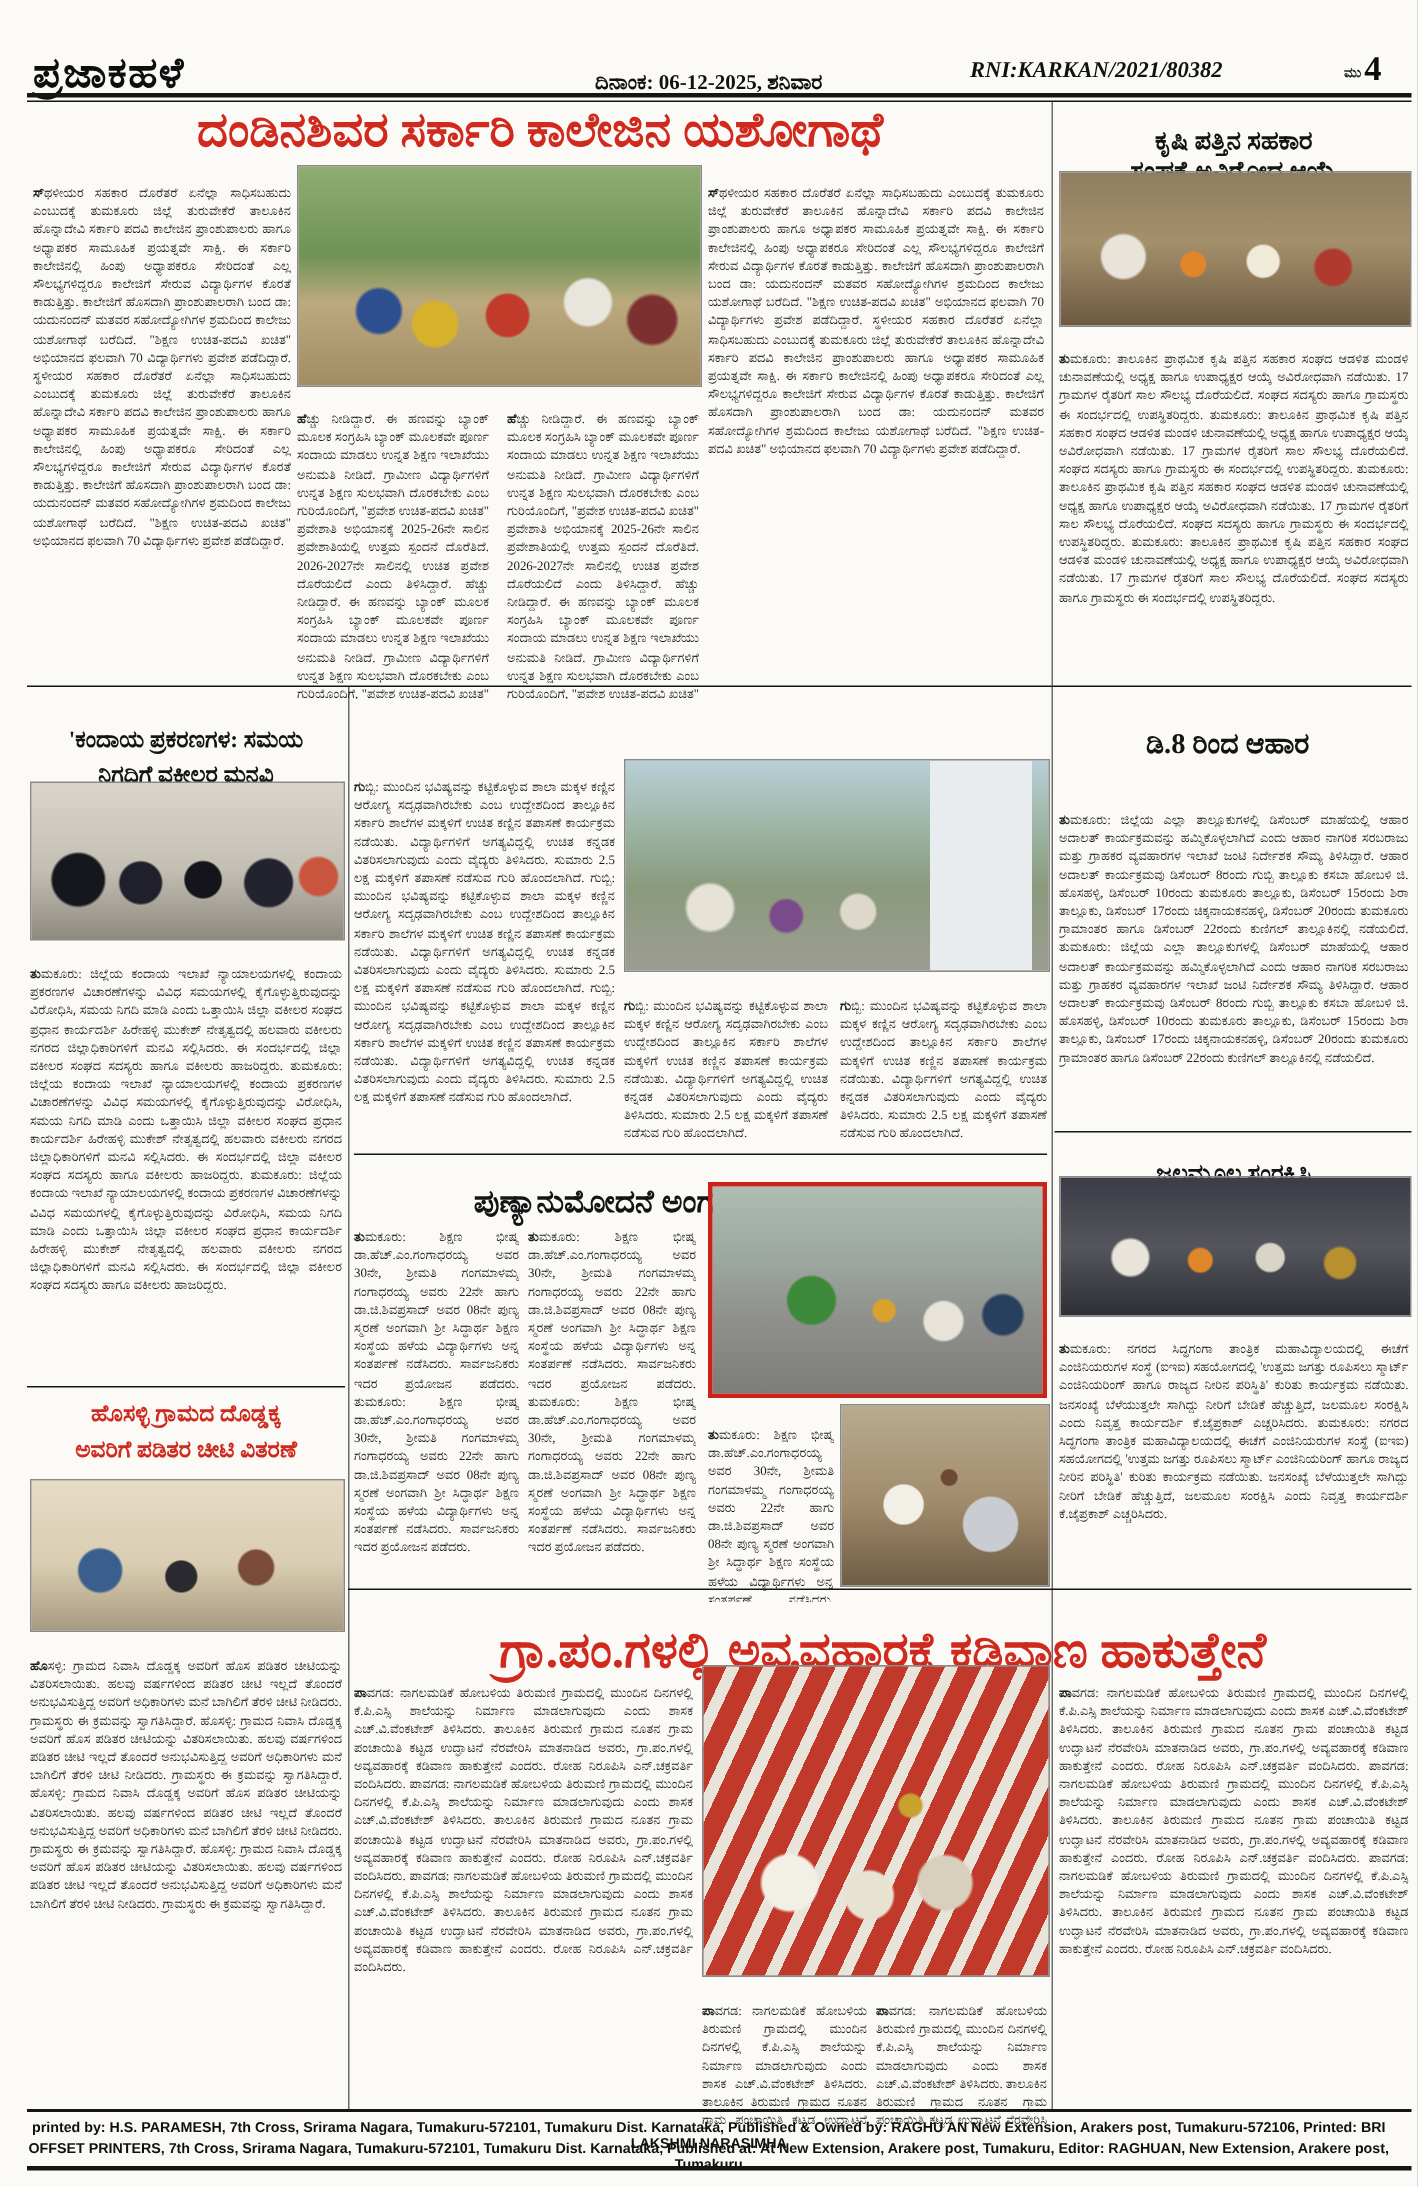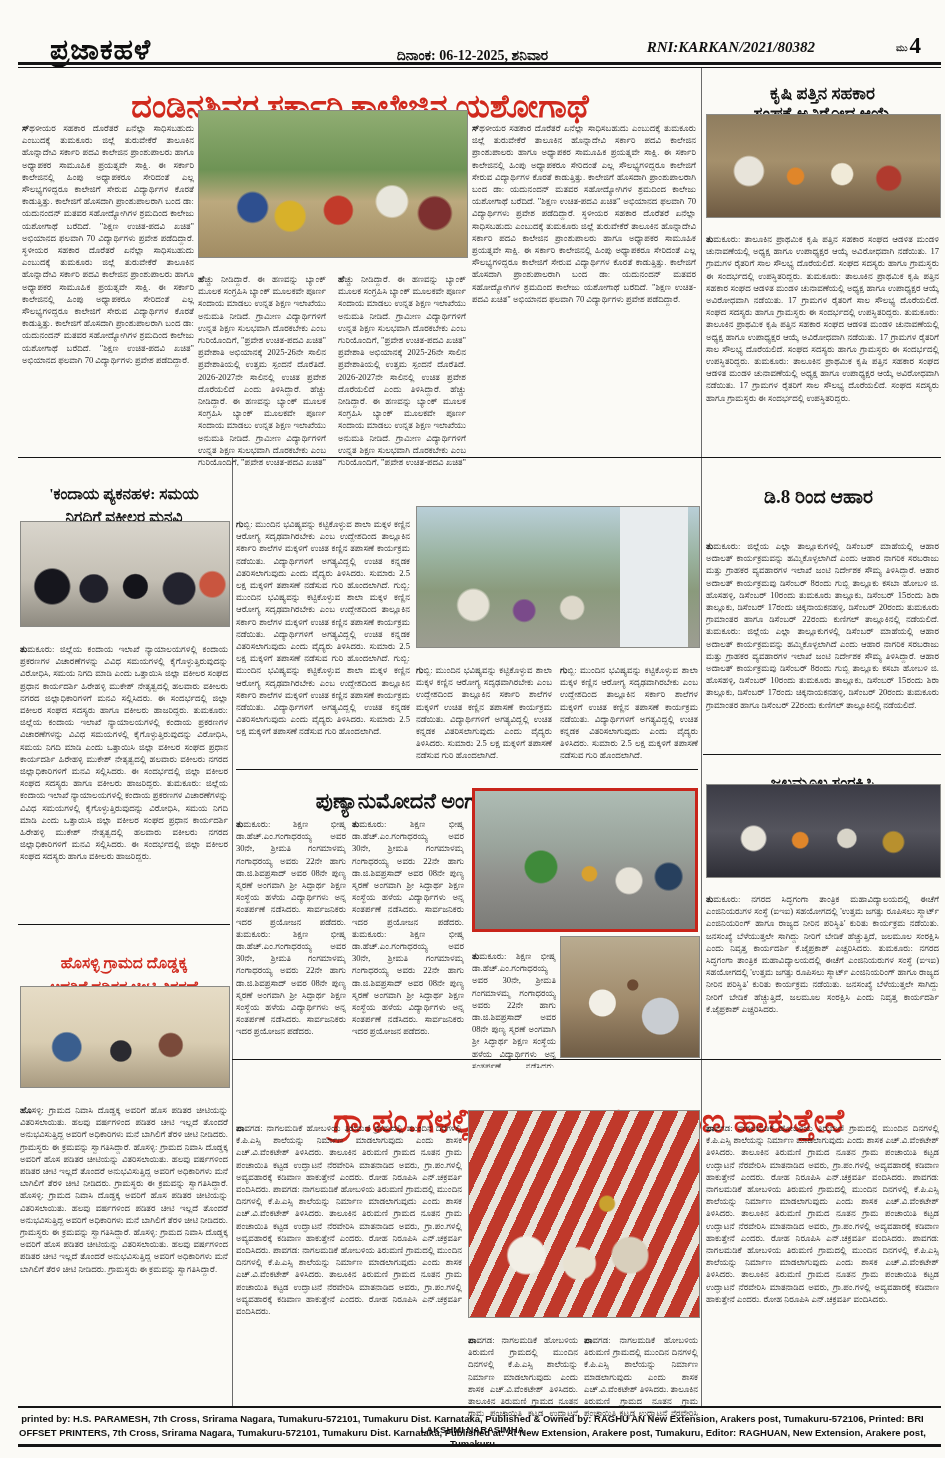--- a/index.html
+++ b/index.html
@@ -3,29 +3,29 @@
 <meta charset="utf-8">
 <style>
   html,body{margin:0;padding:0;background:#d9d9d6;}
   .page{position:relative;width:945px;height:1458px;background:#fbfaf6;margin:0 auto;
         font-family:"Liberation Serif","DejaVu Sans",serif;overflow:hidden;
         border-right:3px solid #9a9a96;}
   .abs{position:absolute;}
   .rule{position:absolute;background:#151515;}
   .vrule{position:absolute;background:#6b6b6b;width:1px;}
   
-  .mast-title{font-size:28px;font-weight:bold;color:#0e0e0e;letter-spacing:1px;margin-left:28px;}
+  .mast-title{font-size:28px;font-weight:bold;color:#0e0e0e;letter-spacing:1px;}
   .mast-date{font-size:14px;font-weight:bold;color:#111;text-align:center;}
   .mast-rni{font-size:15px;font-weight:bold;color:#111;font-style:italic;}
   .pageno{display:flex;align-items:flex-end;gap:2px;}
   .pageno .lbl{font-size:9px;font-weight:bold;color:#222;padding-bottom:3px;}
   .pageno .num{font-size:23px;font-weight:bold;color:#0c0c0c;line-height:1;}
   
   .hl{font-weight:bold;text-align:center;line-height:1.15;}
-  .hl-red{color:#d02a1e;margin-top:20px;}
+  .hl-red{color:#d02a1e;}
   .hl-black{color:#141414;margin-top:16px;}
   
   .bt{font-size:8.6px;line-height:1.42;text-align:justify;color:#1c1c1c;overflow:hidden;
       word-break:break-word;margin-top:12px;}
   .bt::first-letter{font-weight:bold;}
   
   .photo{position:absolute;overflow:hidden;border:1px solid #8a8a86;}
   .ph-main{background:
      radial-gradient(circle at 20% 66%, #2e4f8f 0 6%, rgba(0,0,0,0) 7%),
      radial-gradient(circle at 34% 72%, #d8b12a 0 7%, rgba(0,0,0,0) 8%),
@@ -114,21 +114,21 @@
   <div class="abs hl hl-black" style="left:706px;top:68px;width:233px;font-size:17px;">
     <div>ಕೃಷಿ ಪತ್ತಿನ ಸಹಕಾರ</div>
     <div>ಸಂಘಕ್ಕೆ ಅವಿರೋಧ ಆಯ್ಕೆ</div>
   </div>
   <div class="photo ph-coop" style="left:706px;top:114px;width:233px;height:102px;"></div>
   <div class="abs bt" style="left:706px;top:221px;width:233px;height:231px;">ತುಮಕೂರು: ತಾಲೂಕಿನ ಪ್ರಾಥಮಿಕ ಕೃಷಿ ಪತ್ತಿನ ಸಹಕಾರ ಸಂಘದ ಆಡಳಿತ ಮಂಡಳಿ ಚುನಾವಣೆಯಲ್ಲಿ ಅಧ್ಯಕ್ಷ ಹಾಗೂ ಉಪಾಧ್ಯಕ್ಷರ ಆಯ್ಕೆ ಅವಿರೋಧವಾಗಿ ನಡೆಯಿತು. 17 ಗ್ರಾಮಗಳ ರೈತರಿಗೆ ಸಾಲ ಸೌಲಭ್ಯ ದೊರೆಯಲಿದೆ. ಸಂಘದ ಸದಸ್ಯರು ಹಾಗೂ ಗ್ರಾಮಸ್ಥರು ಈ ಸಂದರ್ಭದಲ್ಲಿ ಉಪಸ್ಥಿತರಿದ್ದರು. ತುಮಕೂರು: ತಾಲೂಕಿನ ಪ್ರಾಥಮಿಕ ಕೃಷಿ ಪತ್ತಿನ ಸಹಕಾರ ಸಂಘದ ಆಡಳಿತ ಮಂಡಳಿ ಚುನಾವಣೆಯಲ್ಲಿ ಅಧ್ಯಕ್ಷ ಹಾಗೂ ಉಪಾಧ್ಯಕ್ಷರ ಆಯ್ಕೆ ಅವಿರೋಧವಾಗಿ ನಡೆಯಿತು. 17 ಗ್ರಾಮಗಳ ರೈತರಿಗೆ ಸಾಲ ಸೌಲಭ್ಯ ದೊರೆಯಲಿದೆ. ಸಂಘದ ಸದಸ್ಯರು ಹಾಗೂ ಗ್ರಾಮಸ್ಥರು ಈ ಸಂದರ್ಭದಲ್ಲಿ ಉಪಸ್ಥಿತರಿದ್ದರು. ತುಮಕೂರು: ತಾಲೂಕಿನ ಪ್ರಾಥಮಿಕ ಕೃಷಿ ಪತ್ತಿನ ಸಹಕಾರ ಸಂಘದ ಆಡಳಿತ ಮಂಡಳಿ ಚುನಾವಣೆಯಲ್ಲಿ ಅಧ್ಯಕ್ಷ ಹಾಗೂ ಉಪಾಧ್ಯಕ್ಷರ ಆಯ್ಕೆ ಅವಿರೋಧವಾಗಿ ನಡೆಯಿತು. 17 ಗ್ರಾಮಗಳ ರೈತರಿಗೆ ಸಾಲ ಸೌಲಭ್ಯ ದೊರೆಯಲಿದೆ. ಸಂಘದ ಸದಸ್ಯರು ಹಾಗೂ ಗ್ರಾಮಸ್ಥರು ಈ ಸಂದರ್ಭದಲ್ಲಿ ಉಪಸ್ಥಿತರಿದ್ದರು. ತುಮಕೂರು: ತಾಲೂಕಿನ ಪ್ರಾಥಮಿಕ ಕೃಷಿ ಪತ್ತಿನ ಸಹಕಾರ ಸಂಘದ ಆಡಳಿತ ಮಂಡಳಿ ಚುನಾವಣೆಯಲ್ಲಿ ಅಧ್ಯಕ್ಷ ಹಾಗೂ ಉಪಾಧ್ಯಕ್ಷರ ಆಯ್ಕೆ ಅವಿರೋಧವಾಗಿ ನಡೆಯಿತು. 17 ಗ್ರಾಮಗಳ ರೈತರಿಗೆ ಸಾಲ ಸೌಲಭ್ಯ ದೊರೆಯಲಿದೆ. ಸಂಘದ ಸದಸ್ಯರು ಹಾಗೂ ಗ್ರಾಮಸ್ಥರು ಈ ಸಂದರ್ಭದಲ್ಲಿ ಉಪಸ್ಥಿತರಿದ್ದರು.</div>
 
   <div class="rule" style="left:18px;top:457px;width:923px;height:1px;"></div>
 
   <div class="abs hl hl-black" style="left:20px;top:466px;width:208px;font-size:15.5px;line-height:1.5;">
-    <div>'ಕಂದಾಯ ಪ್ಯಕನಹಳ: ಸಮಯ</div>
+    <div>'ಕಂದಾಯ ಪ್ರಕರಣಗಳ: ಸಮಯ</div>
     <div>ನಿಗದಿಗೆ ವಕೀಲರ ಮನವಿ</div>
   </div>
   <div class="photo ph-lawyers" style="left:20px;top:521px;width:208px;height:104px;"></div>
   <div class="abs bt" style="left:20px;top:631px;width:208px;height:289px;">ತುಮಕೂರು: ಜಿಲ್ಲೆಯ ಕಂದಾಯ ಇಲಾಖೆ ನ್ಯಾಯಾಲಯಗಳಲ್ಲಿ ಕಂದಾಯ ಪ್ರಕರಣಗಳ ವಿಚಾರಣೆಗಳನ್ನು ವಿವಿಧ ಸಮಯಗಳಲ್ಲಿ ಕೈಗೊಳ್ಳುತ್ತಿರುವುದನ್ನು ವಿರೋಧಿಸಿ, ಸಮಯ ನಿಗದಿ ಮಾಡಿ ಎಂದು ಒತ್ತಾಯಿಸಿ ಜಿಲ್ಲಾ ವಕೀಲರ ಸಂಘದ ಪ್ರಧಾನ ಕಾರ್ಯದರ್ಶಿ ಹಿರೇಹಳ್ಳಿ ಮುಕೇಶ್ ನೇತೃತ್ವದಲ್ಲಿ ಹಲವಾರು ವಕೀಲರು ನಗರದ ಜಿಲ್ಲಾಧಿಕಾರಿಗಳಿಗೆ ಮನವಿ ಸಲ್ಲಿಸಿದರು. ಈ ಸಂದರ್ಭದಲ್ಲಿ ಜಿಲ್ಲಾ ವಕೀಲರ ಸಂಘದ ಸದಸ್ಯರು ಹಾಗೂ ವಕೀಲರು ಹಾಜರಿದ್ದರು. ತುಮಕೂರು: ಜಿಲ್ಲೆಯ ಕಂದಾಯ ಇಲಾಖೆ ನ್ಯಾಯಾಲಯಗಳಲ್ಲಿ ಕಂದಾಯ ಪ್ರಕರಣಗಳ ವಿಚಾರಣೆಗಳನ್ನು ವಿವಿಧ ಸಮಯಗಳಲ್ಲಿ ಕೈಗೊಳ್ಳುತ್ತಿರುವುದನ್ನು ವಿರೋಧಿಸಿ, ಸಮಯ ನಿಗದಿ ಮಾಡಿ ಎಂದು ಒತ್ತಾಯಿಸಿ ಜಿಲ್ಲಾ ವಕೀಲರ ಸಂಘದ ಪ್ರಧಾನ ಕಾರ್ಯದರ್ಶಿ ಹಿರೇಹಳ್ಳಿ ಮುಕೇಶ್ ನೇತೃತ್ವದಲ್ಲಿ ಹಲವಾರು ವಕೀಲರು ನಗರದ ಜಿಲ್ಲಾಧಿಕಾರಿಗಳಿಗೆ ಮನವಿ ಸಲ್ಲಿಸಿದರು. ಈ ಸಂದರ್ಭದಲ್ಲಿ ಜಿಲ್ಲಾ ವಕೀಲರ ಸಂಘದ ಸದಸ್ಯರು ಹಾಗೂ ವಕೀಲರು ಹಾಜರಿದ್ದರು. ತುಮಕೂರು: ಜಿಲ್ಲೆಯ ಕಂದಾಯ ಇಲಾಖೆ ನ್ಯಾಯಾಲಯಗಳಲ್ಲಿ ಕಂದಾಯ ಪ್ರಕರಣಗಳ ವಿಚಾರಣೆಗಳನ್ನು ವಿವಿಧ ಸಮಯಗಳಲ್ಲಿ ಕೈಗೊಳ್ಳುತ್ತಿರುವುದನ್ನು ವಿರೋಧಿಸಿ, ಸಮಯ ನಿಗದಿ ಮಾಡಿ ಎಂದು ಒತ್ತಾಯಿಸಿ ಜಿಲ್ಲಾ ವಕೀಲರ ಸಂಘದ ಪ್ರಧಾನ ಕಾರ್ಯದರ್ಶಿ ಹಿರೇಹಳ್ಳಿ ಮುಕೇಶ್ ನೇತೃತ್ವದಲ್ಲಿ ಹಲವಾರು ವಕೀಲರು ನಗರದ ಜಿಲ್ಲಾಧಿಕಾರಿಗಳಿಗೆ ಮನವಿ ಸಲ್ಲಿಸಿದರು. ಈ ಸಂದರ್ಭದಲ್ಲಿ ಜಿಲ್ಲಾ ವಕೀಲರ ಸಂಘದ ಸದಸ್ಯರು ಹಾಗೂ ವಕೀಲರು ಹಾಜರಿದ್ದರು.</div>
   <div class="rule" style="left:18px;top:924px;width:212px;height:1px;"></div>
 
   <div class="abs hl hl-red" style="left:20px;top:931px;width:208px;font-size:15.5px;line-height:1.55;">
     <div>ಹೊಸಳ್ಳಿ ಗ್ರಾಮದ ದೊಡ್ಡಕ್ಕ</div>
     <div>ಅವರಿಗೆ ಪಡಿತರ ಚೀಟಿ ವಿತರಣೆ</div>
   </div>

